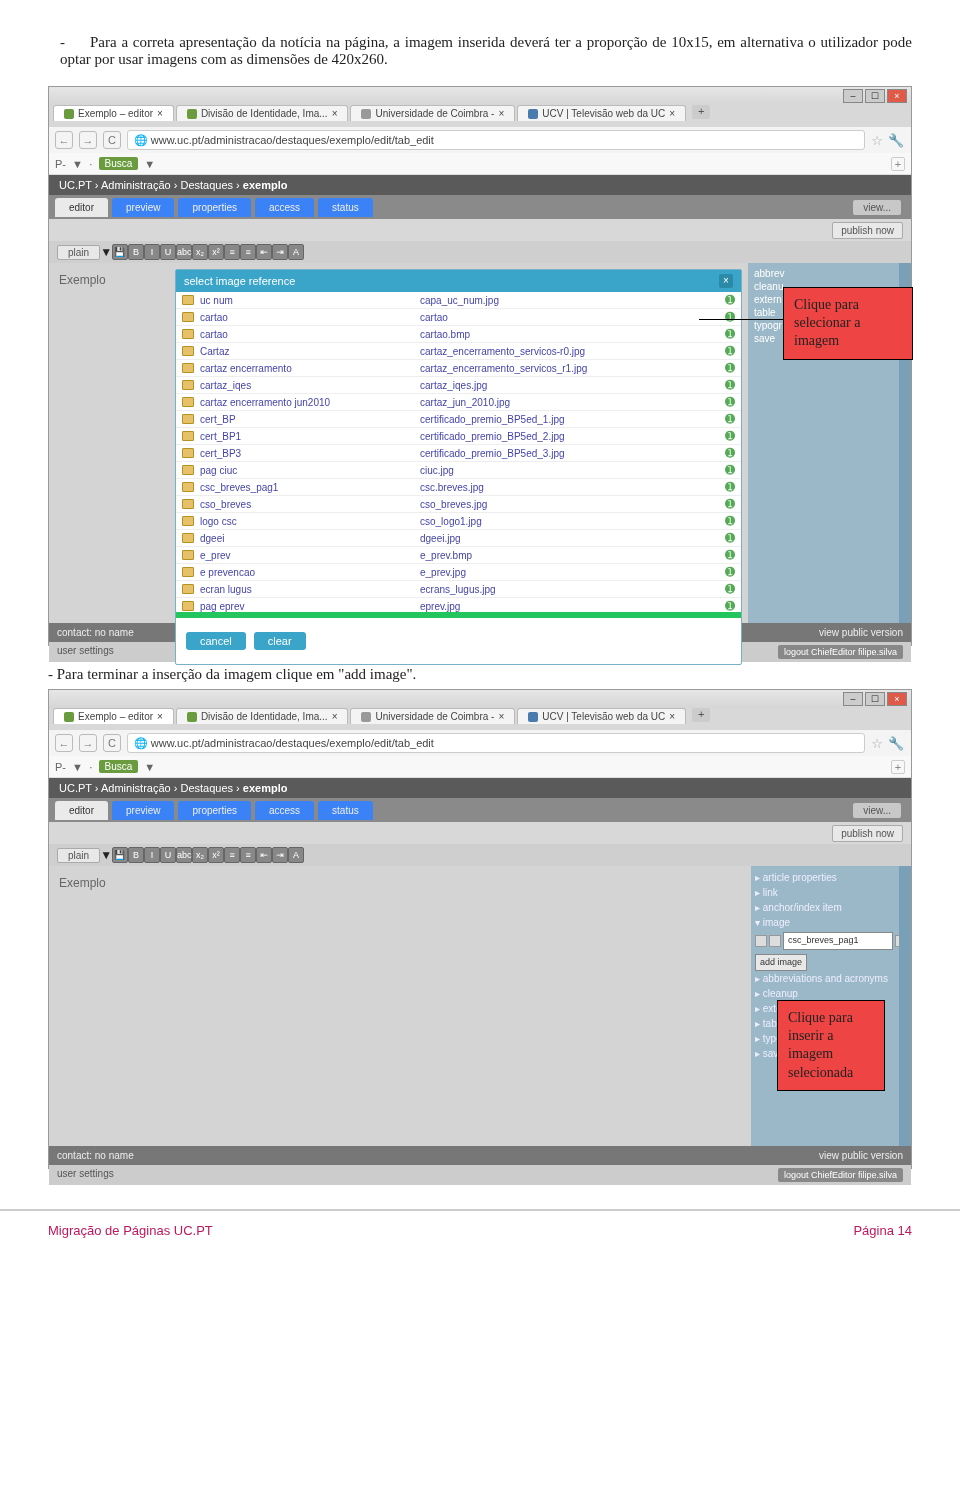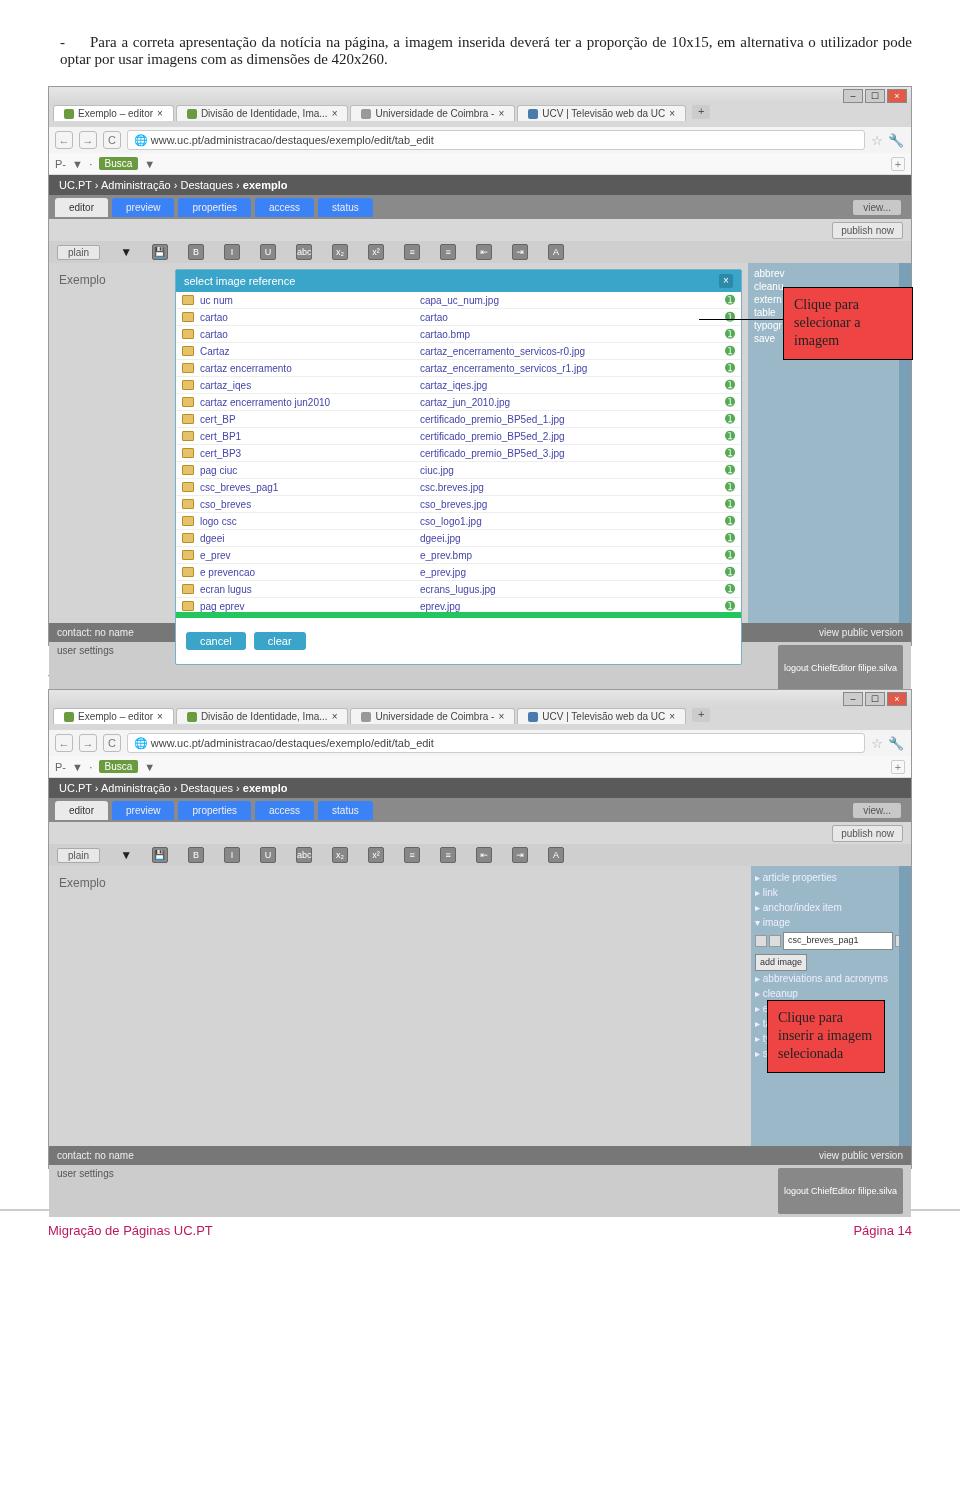--- a/index.html
+++ b/index.html
@@ -27,21 +27,21 @@
   .busca{background:#6a9c3f;color:#fff;padding:1px 6px;border-radius:2px;font-size:10px;}
   .plusright{margin-left:auto;color:#888;border:1px solid #ccc;width:14px;height:14px;text-align:center;line-height:12px;border-radius:2px;}
   .breadcrumb { background:#5a5a5a; color:#fff; font-size:11px; padding:4px 10px;}
   .breadcrumb b{font-weight:bold;}
   .subtabs { background:#8a8a8a; display:flex; align-items:center; padding:0 6px; height:24px; gap:0;}
   .stab { color:#eee; font-size:10px; padding:4px 14px; background:#3b82f6; border-radius:3px 3px 0 0; margin-right:4px;}
   .stab.active{background:#eaeaea;color:#333;}
   .viewbtn{margin-left:auto;background:#c8c8c8;color:#555;font-size:10px;padding:2px 10px;border-radius:2px;margin-right:4px;}
   .pubrow{background:#d8d8d8;height:22px;display:flex;align-items:center;justify-content:flex-end;padding:0 8px;}
   .pub{background:#e8e8e8;border:1px solid #aaa;color:#555;font-size:10px;padding:2px 8px;border-radius:2px;}
-  .plainrow{background:#cfcfcf;height:22px;display:flex;align-items:center;padding:0 8px;gap:20px;}
+  .plainrow{background:#cfcfcf;height:22px;display:flex;align-items:center;padding:0 8px;gap:0;}
   .plain{font-size:10px;color:#555;background:#e8e8e8;border:1px solid #aaa;padding:1px 10px;border-radius:2px;}
   .fmtbtn{width:16px;height:16px;background:#888;border:1px solid #666;color:#fff;font-size:9px;text-align:center;line-height:14px;border-radius:2px;}
   .body-area{display:flex;background:#d4d4d4;}
   .leftcol{width:120px;padding:10px;font-size:12px;color:#666;}
   .midcol{flex:1;padding:6px;}
   .rightcol{width:163px;background:#9bb8c8;padding:4px;font-size:10px;color:#fff;}
   .modal{background:#fff;border:1px solid #78b0c8;border-radius:2px;}
   .modal-hdr{background:#3aa5c9;color:#fff;font-size:11px;padding:4px 8px;display:flex;align-items:center;justify-content:space-between;}
   .modal-x{background:#2a8aa8;color:#fff;width:14px;height:14px;text-align:center;font-size:10px;border-radius:2px;line-height:14px;}
   .filelist{max-height:320px;overflow:hidden;font-size:10px;color:#447;}
@@ -50,21 +50,21 @@
   .fname{flex:0 0 220px;color:#44a;white-space:nowrap;overflow:hidden;text-overflow:ellipsis;}
   .ffile{flex:1;color:#44a;white-space:nowrap;overflow:hidden;text-overflow:ellipsis;}
   .fgo{color:#5a5;font-size:12px;margin-left:4px;}
   .modal-ftr{display:flex;gap:8px;padding:14px 10px;border-top:6px solid #22c55e;}
   .mbtn{background:#3aa5c9;color:#fff;font-size:11px;padding:3px 14px;border-radius:3px;}
   .side-item{padding:1px 2px;color:#fff;}
   .arrow-line{position:absolute;height:1px;background:#000;}
   .callout{position:absolute;background:#ef4444;border:1.5px solid #000;padding:8px 10px;font-size:14px;font-family:Georgia,serif;line-height:1.3;}
   .footer-bar{background:#777;color:#eee;font-size:10px;padding:4px 8px;display:flex;justify-content:space-between;}
   .footer-bar2{background:#ccc;color:#555;font-size:10px;padding:3px 8px;display:flex;justify-content:space-between;}
-  .logout{background:#888;color:#fff;padding:18px 6px;border-radius:2px;font-size:9px;}
+  .logout{background:#888;color:#fff;padding:2px 6px;border-radius:2px;font-size:9px;}
   .para{font-size:15px;font-family:Georgia,serif;margin:20px 0 6px 0;}
   .sidepanel-list{font-size:10px;color:#eef;line-height:1.5;}
   .sidepanel-input-row{display:flex;align-items:center;gap:2px;margin:2px 0;}
   .mini-input{background:#fff;border:1px solid #888;color:#333;font-size:9px;padding:1px 4px;flex:1;}
   .mini-icon{width:12px;height:12px;background:#ddd;border:1px solid #999;}
   .addimg{background:#e8e8e8;border:1px solid #888;color:#333;font-size:9px;padding:1px 4px;display:inline-block;margin-top:2px;}
   .page-footer{display:flex;justify-content:space-between;font-size:13px;color:#be185d;padding:12px 48px 20px 48px;border-top:2px solid #ccc;margin-top:30px;}
   .collapse-bar{position:absolute;right:0;top:0;bottom:0;width:12px;background:#7aa0b8;}
 </style>
 </head>
@@ -413,21 +413,21 @@
     </div>
     <div class="footer-bar">
       <span>contact: no name</span>
       <span>view public version</span>
     </div>
     <div class="footer-bar2">
       <span>user settings</span>
       <span class="logout">logout ChiefEditor filipe.silva</span>
     </div>
 
-    <div class="callout" style="top:310px;right:26px;width:118px;">Clique para inserir a imagem selecionada</div>
+    <div class="callout" style="top:310px;right:26px;width:108px;">Clique para inserir a imagem selecionada</div>
   </div>
 
 </div>
 
 <div class="page-footer">
   <span>Migração de Páginas UC.PT</span>
   <span>Página 14</span>
 </div>
 
 </body></html>

